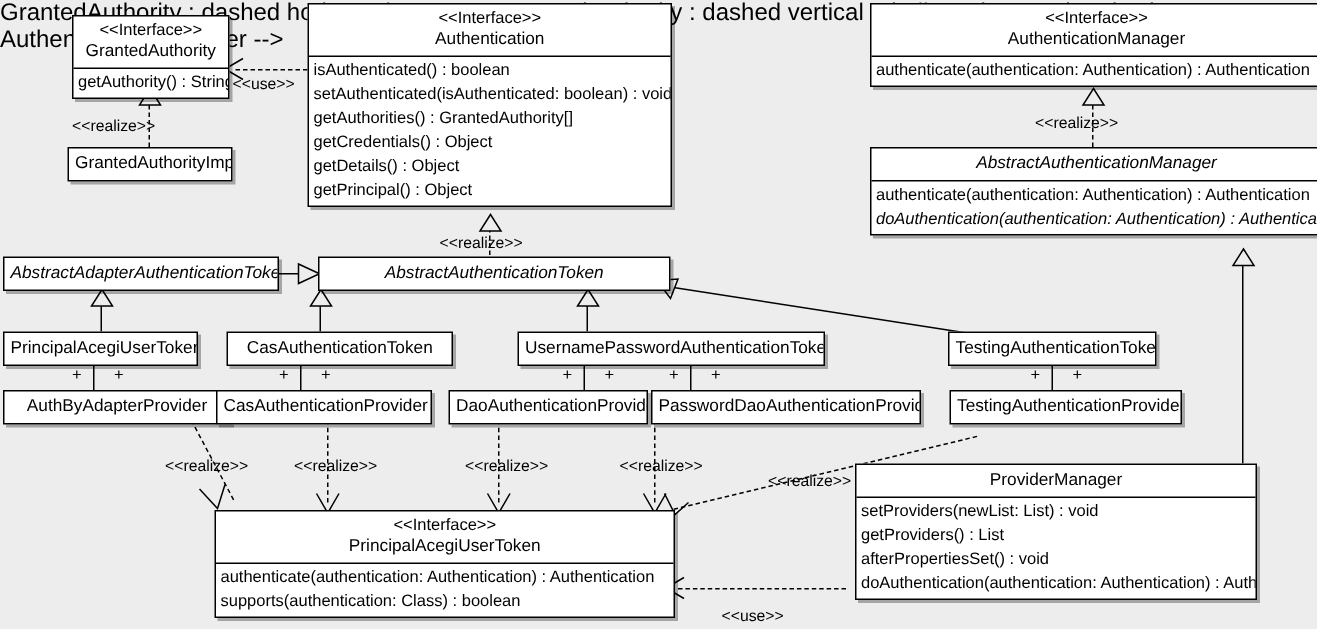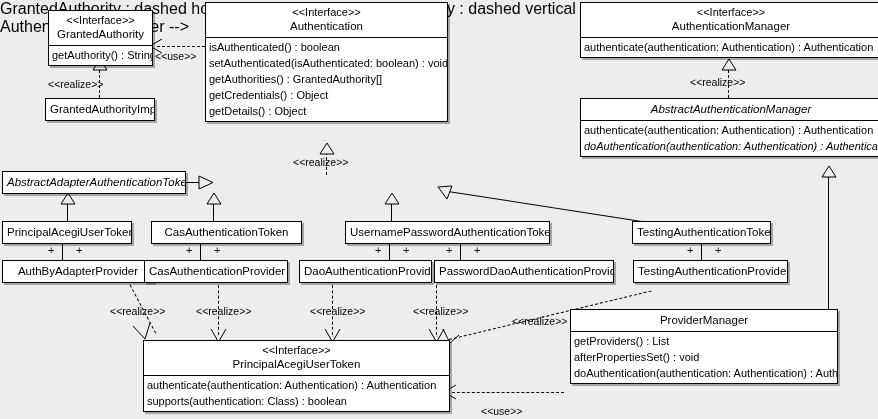--- a/index.html
+++ b/index.html
@@ -289,20 +289,21 @@
     <div class="uml-head">
       <span class="stereo">&lt;&lt;Interface&gt;&gt;</span>
       <span class="cname">Authentication</span>
     </div>
     <div class="uml-body">
       <span class="m">isAuthenticated() : boolean</span>
       <span class="m">setAuthenticated(isAuthenticated: boolean) : void</span>
       <span class="m">getAuthorities() : GrantedAuthority[]</span>
       <span class="m">getCredentials() : Object</span>
       <span class="m">getDetails() : Object</span>
+      <span class="m">getPrincipal() : Object</span>
     </div>
   </div>
 
   
   <div class="uml-box" style="left:580px; top:2px; width:302px;">
     <div class="uml-head">
       <span class="stereo">&lt;&lt;Interface&gt;&gt;</span>
       <span class="cname">AuthenticationManager</span>
     </div>
     <div class="uml-body">
@@ -322,20 +323,25 @@
   </div>
 
   
   <div class="uml-box" style="left:2px; top:171px; width:184px;">
     <div class="uml-head simple italic">
       <span class="cname">AbstractAdapterAuthenticationToken</span>
     </div>
   </div>
 
   
+  <div class="uml-box" style="left:212px; top:171px; width:235px;">
+    <div class="uml-head simple italic">
+      <span class="cname">AbstractAuthenticationToken</span>
+    </div>
+  </div>
 
   
   <div class="uml-box" style="left:2px; top:221px; width:130px;">
     <div class="uml-head simple">
       <span class="cname">PrincipalAcegiUserToken</span>
     </div>
   </div>
 
   
   <div class="uml-box" style="left:151px; top:221px; width:151px;">
@@ -404,19 +410,20 @@
       <span class="m">supports(authentication: Class) : boolean</span>
     </div>
   </div>
 
   
   <div class="uml-box" style="left:570px; top:309px; width:268px;">
     <div class="uml-head simple">
       <span class="cname">ProviderManager</span>
     </div>
     <div class="uml-body">
+      <span class="m">setProviders(newList: List) : void</span>
       <span class="m">getProviders() : List</span>
       <span class="m">afterPropertiesSet() : void</span>
       <span class="m">doAuthentication(authentication: Authentication) : Authentication</span>
     </div>
   </div>
 
 </div>
 
 </body></html>

